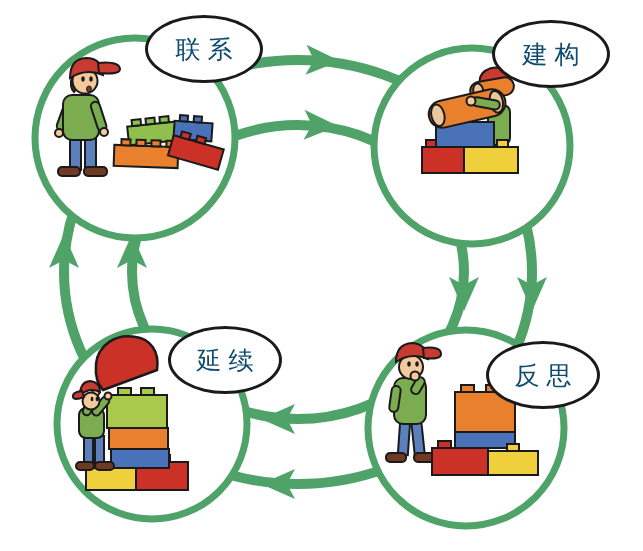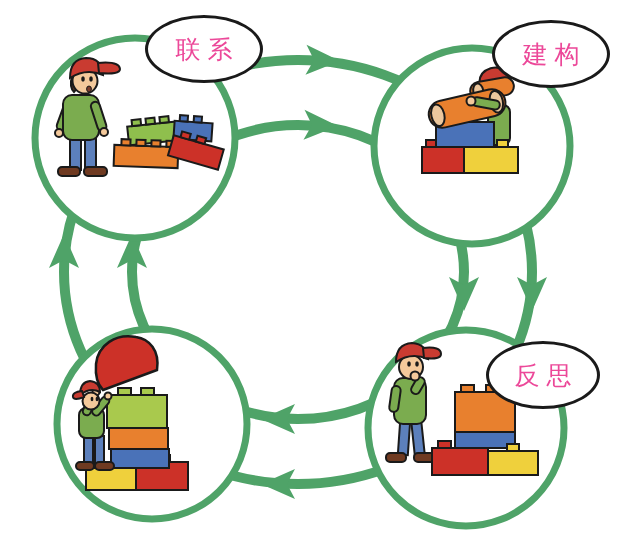--- a/index.html
+++ b/index.html
@@ -4,21 +4,21 @@
 <style>
   html,body{margin:0;padding:0;background:#fff;}
   .canvas{
     position:relative;width:643px;height:551px;background:#ffffff;
     overflow:hidden;font-family:"DejaVu Sans",sans-serif;
   }
   .diagram-svg{position:absolute;left:0;top:0;z-index:1;}
   .bubble{
     position:absolute;z-index:3;background:#fff;border:3px solid #1a1a1a;
     border-radius:50%;display:flex;align-items:center;justify-content:center;
-    color:#ec4899;font-size:25px;font-weight:500;
+    color:#0c4a6e;font-size:25px;font-weight:500;
   }
   .bubble span{letter-spacing:7px;margin-right:-7px;white-space:nowrap;}
 </style>
 </head>
 <body>
 
 <div class="canvas">
 
   <svg class="diagram-svg" width="643" height="551" viewBox="0 0 643 551">
 
@@ -198,14 +198,17 @@
 
   <div class="bubble" style="left:145px;top:15px;width:112px;height:62px">
     <span>联系</span>
   </div>
   <div class="bubble" style="left:492px;top:20px;width:112px;height:62px">
     <span>建构</span>
   </div>
   <div class="bubble" style="left:486px;top:341px;width:108px;height:62px">
     <span>反思</span>
   </div>
+  <div class="bubble" style="left:168px;top:326px;width:108px;height:62px">
+    <span>延续</span>
+  </div>
 
 </div>
 
 </body></html>

